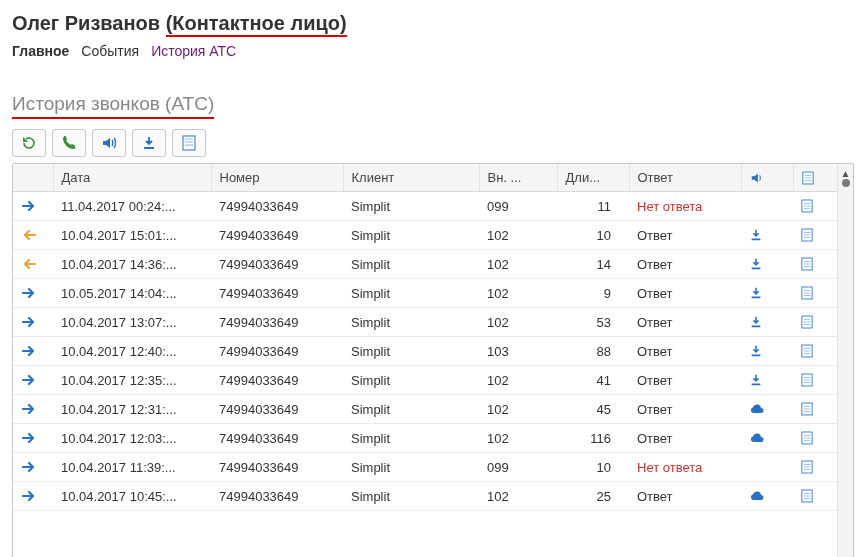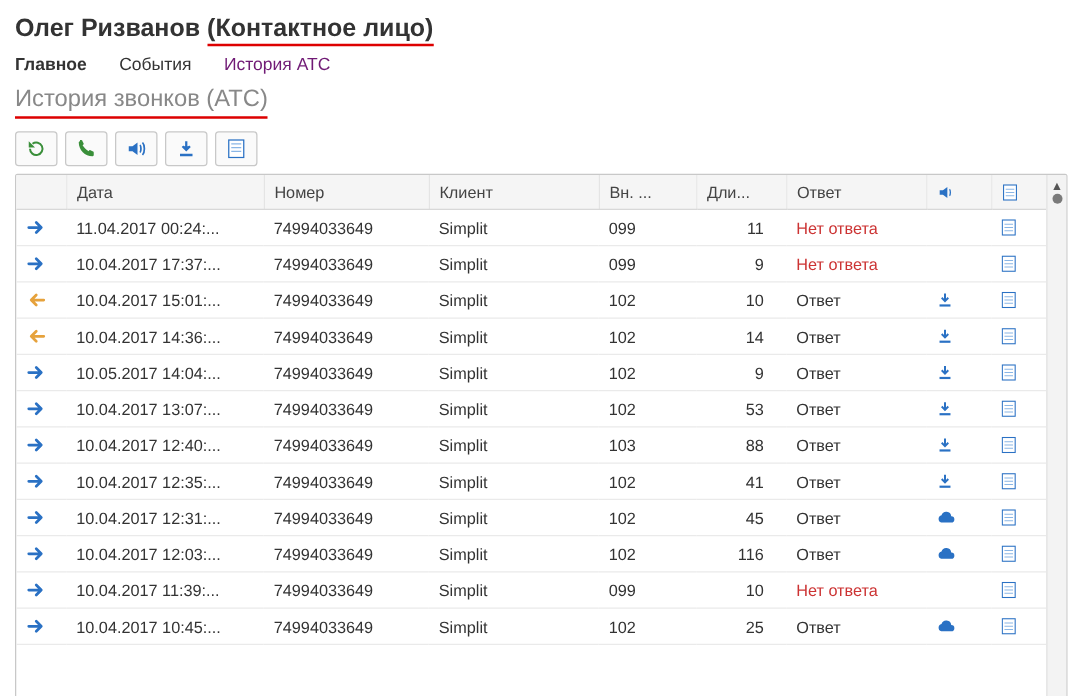--- a/index.html
+++ b/index.html
@@ -7,25 +7,25 @@
     margin: 0;
     font-family: Arial, sans-serif;
     font-size: 13px;
     color: #333;
     background: #fff;
     padding: 8px 12px;
     width: 866px;
   }
   .title { font-size: 20px; font-weight: 700; margin: 4px 0 8px 0; }
   .title .contact-type { border-bottom: 2px solid #d00; padding-bottom: 1px; }
-  .tabs { display: flex; gap: 26px; margin-bottom: 10px; font-size: 14px; }
+  .tabs { display: flex; gap: 12px; margin-bottom: 10px; font-size: 14px; }
   .tab { cursor: pointer; }
   .tab.active { font-weight: bold; }
   .tab.link { color: #701a75; }
-  .subtitle { font-size: 19px; color: #888; margin: 0 0 10px 0; border-bottom: 2px solid #d00; display: inline-block; padding-bottom: 2px; }
+  .subtitle { font-size: 19px; color: #888; margin: 24px 0 10px 0; border-bottom: 2px solid #d00; display: inline-block; padding-bottom: 2px; }
   .toolbar { display: flex; gap: 6px; margin-bottom: 6px; }
   .tbtn {
     width: 34px; height: 28px;
     border: 1px solid #c8c8c8;
     background: #fafafa;
     border-radius: 3px;
     display: flex; align-items: center; justify-content: center;
     cursor: pointer;
   }
   .frame {
@@ -190,42 +190,20 @@
                 <rect x="1" y="1" width="12" height="14" fill="#fff" stroke="#2a71c4"></rect>
                 <line x1="3" y1="5" x2="11" y2="5" stroke="#8ab6e6"></line>
                 <line x1="3" y1="8" x2="11" y2="8" stroke="#8ab6e6"></line>
                 <line x1="3" y1="11" x2="11" y2="11" stroke="#8ab6e6"></line>
               </svg>
             </td>
           </tr>
           <tr>
             <td class="center">
               <svg width="16" height="16" viewBox="0 0 16 16">
-                <path d="M2 8h9M8 4l4 4-4 4" fill="none" stroke="#2a71c4" stroke-width="2.2" stroke-linecap="round" stroke-linejoin="round"></path>
-              </svg>
-            </td>
-            <td>10.04.2017 17:37:...</td>
-            <td>74994033649</td>
-            <td>Simplit</td>
-            <td>099</td>
-            <td class="num">9</td>
-            <td class="no-answer">Нет ответа</td>
-            <td class="center"></td>
-            <td class="center">
-              <svg width="12" height="14" viewBox="0 0 14 16">
-                <rect x="1" y="1" width="12" height="14" fill="#fff" stroke="#2a71c4"></rect>
-                <line x1="3" y1="5" x2="11" y2="5" stroke="#8ab6e6"></line>
-                <line x1="3" y1="8" x2="11" y2="8" stroke="#8ab6e6"></line>
-                <line x1="3" y1="11" x2="11" y2="11" stroke="#8ab6e6"></line>
-              </svg>
-            </td>
-          </tr>
-          <tr>
-            <td class="center">
-              <svg width="16" height="16" viewBox="0 0 16 16">
                 <path d="M14 8H5M8 4L4 8l4 4" fill="none" stroke="#e6a23c" stroke-width="2.2" stroke-linecap="round" stroke-linejoin="round"></path>
               </svg>
             </td>
             <td>10.04.2017 15:01:...</td>
             <td>74994033649</td>
             <td>Simplit</td>
             <td>102</td>
             <td class="num">10</td>
             <td class="">Ответ</td>
             <td class="center">

